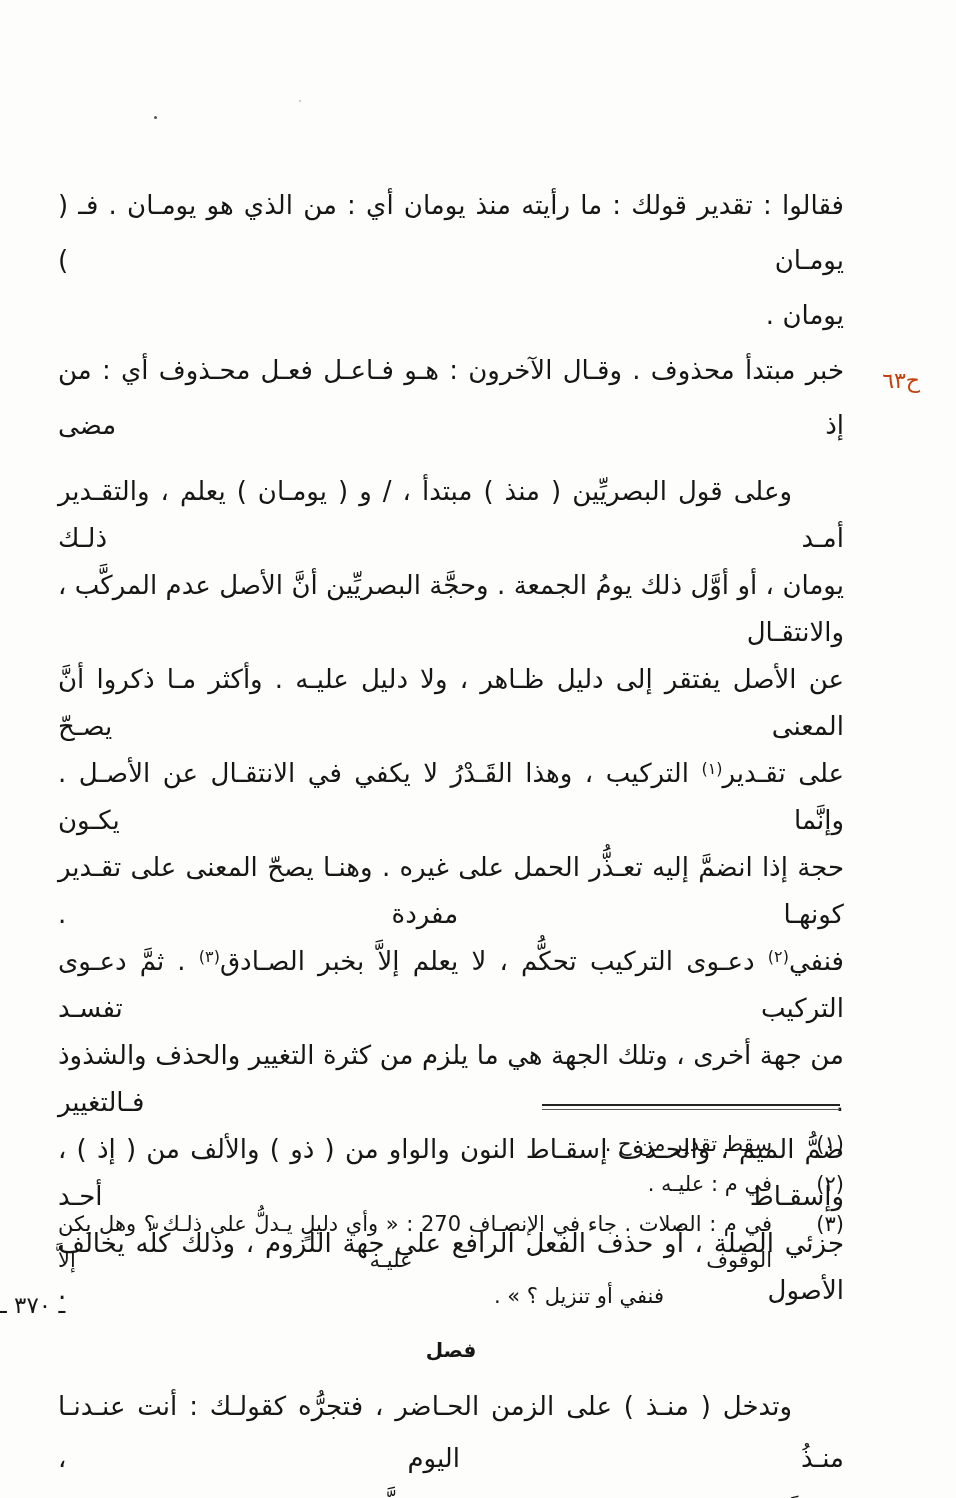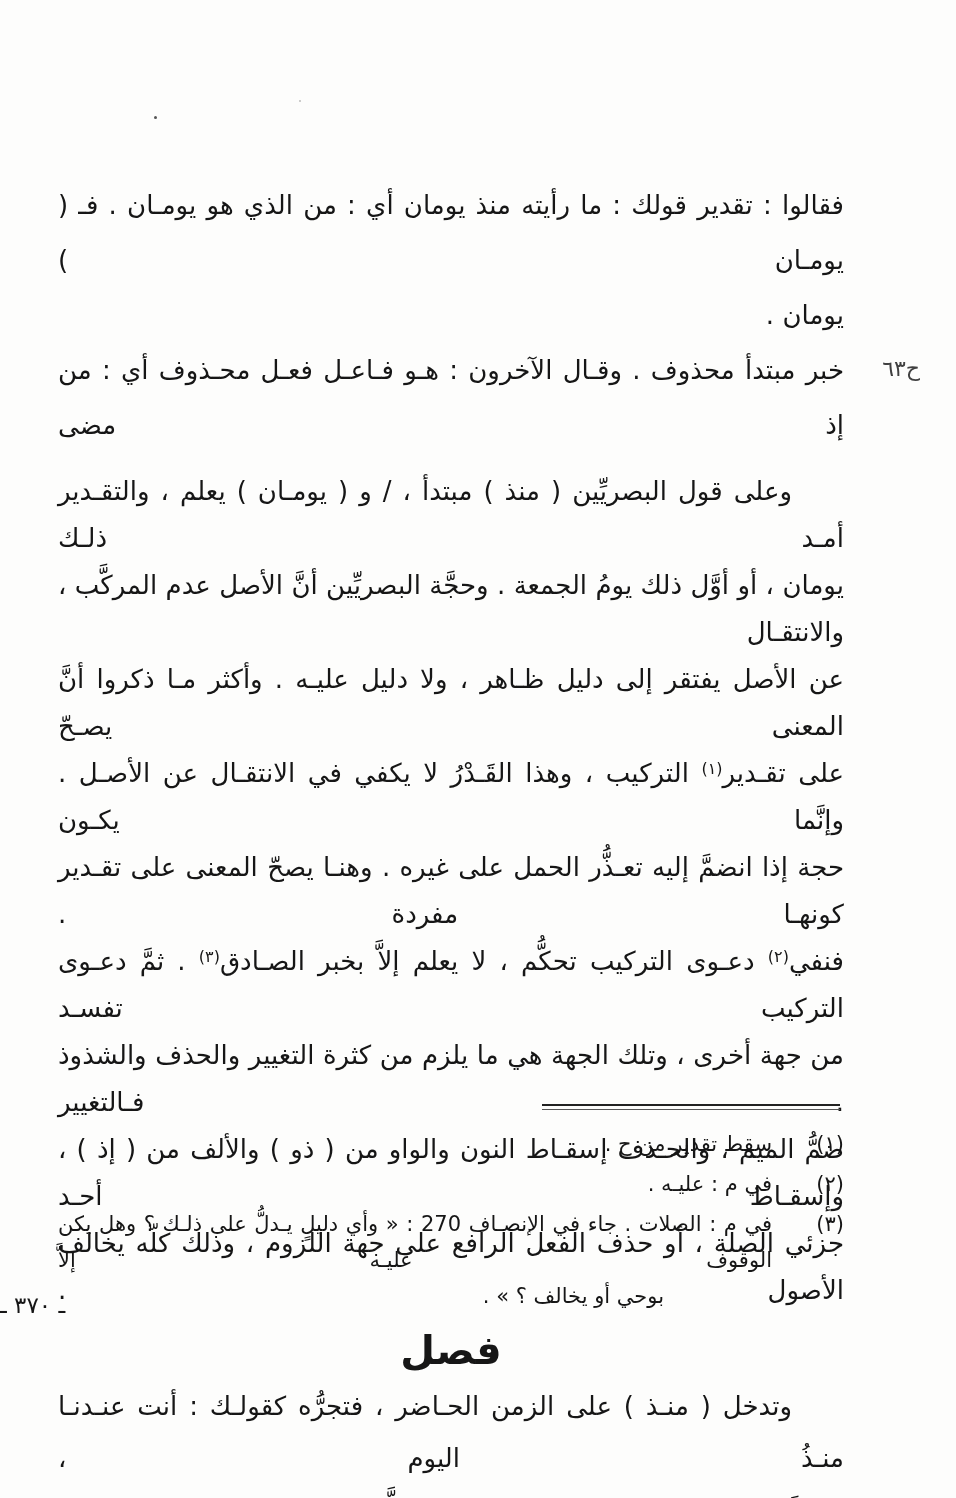--- a/index.html
+++ b/index.html
@@ -30,36 +30,36 @@
   .p1 .ln{line-height:55px;}
   .p3 .ln,.p4 .ln{line-height:52px;}
   
   .jl{text-align:justify;text-align-last:justify;}
   
   .ind{text-indent:52px;}
   .p2{margin-top:15px;}
   .section-heading{
     margin:16px 0 10px 0;
     text-align:center;
-    font-size:40px;
+    font-size:20px;
     line-height:40px;
     font-weight:bold;
   }
   .p3{margin-top:6px;}
   .sup{
     font-size:16px;
     vertical-align:0.5em;
     line-height:0;
   }
   .margin-note{
     position:absolute;
-    top:356px;
+    top:368px;
     right:36px;
     font-size:22px;
-    color:#404040;
+    color:#c2410c;
   }
   .footnotes{
     position:absolute;
     top:1104px;
     right:112px;
     left:58px;
     font-size:21px;
   }
   .fn-separator{
     height:3px;
@@ -153,20 +153,20 @@
 
     <div class="fn-row">
       <span class="fn-marker">(٢)</span>
       <span class="fn-text">في م : عليـه .</span>
     </div>
 
     <div class="fn-row fn3">
       <span class="fn-marker">(٣)</span>
       <span class="fn-text">
         <span class="fn-line1" style="display:block;">في م : الصلات . جاء في الإنصـاف 270 : « وأي دليلٍ يـدلُّ على ذلـك ؟ وهل يكن الوقوف عليـه إلاَّ</span>
-        <span class="fn-line2" style="display:block;">بوحي أو يخالف ؟ » .</span>
+        <span class="fn-line2" style="display:block;">فنفي أو تنزيل ؟ » .</span>
       </span>
     </div>
   </div>
 
   <div class="page-number">ـ ٣٧٠ ـ</div>
 
 </div>
 
 </body></html>

